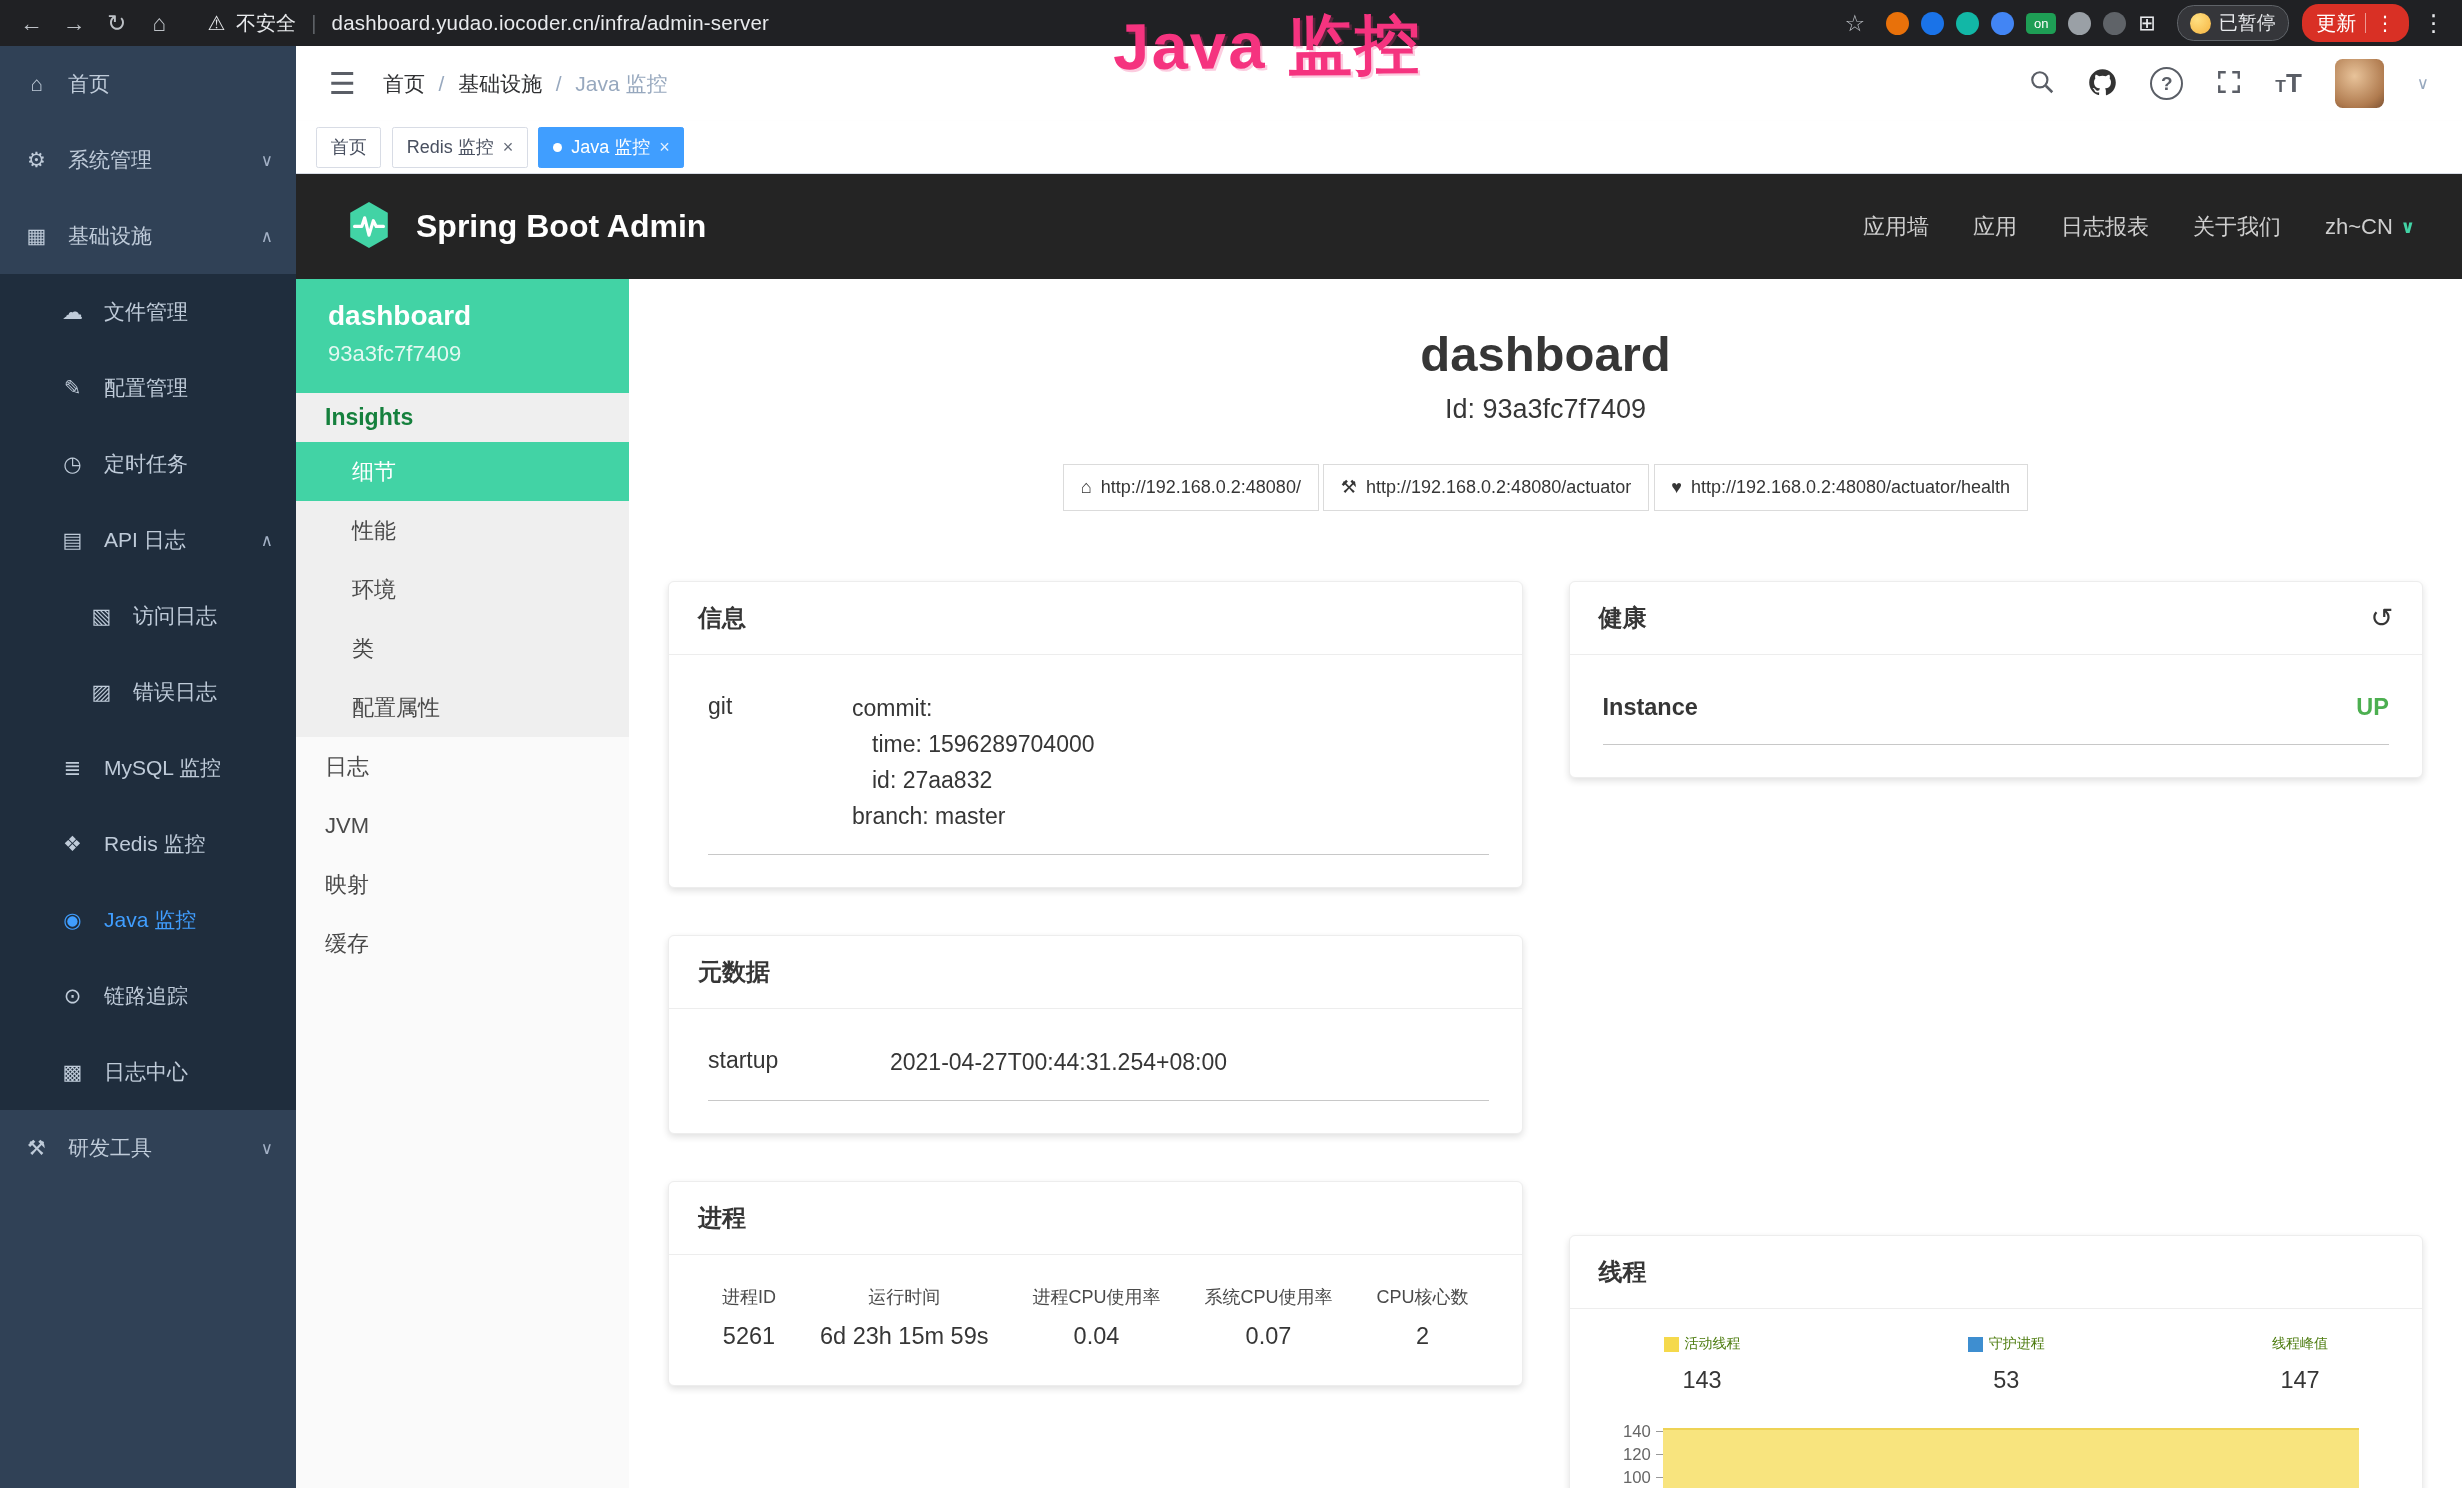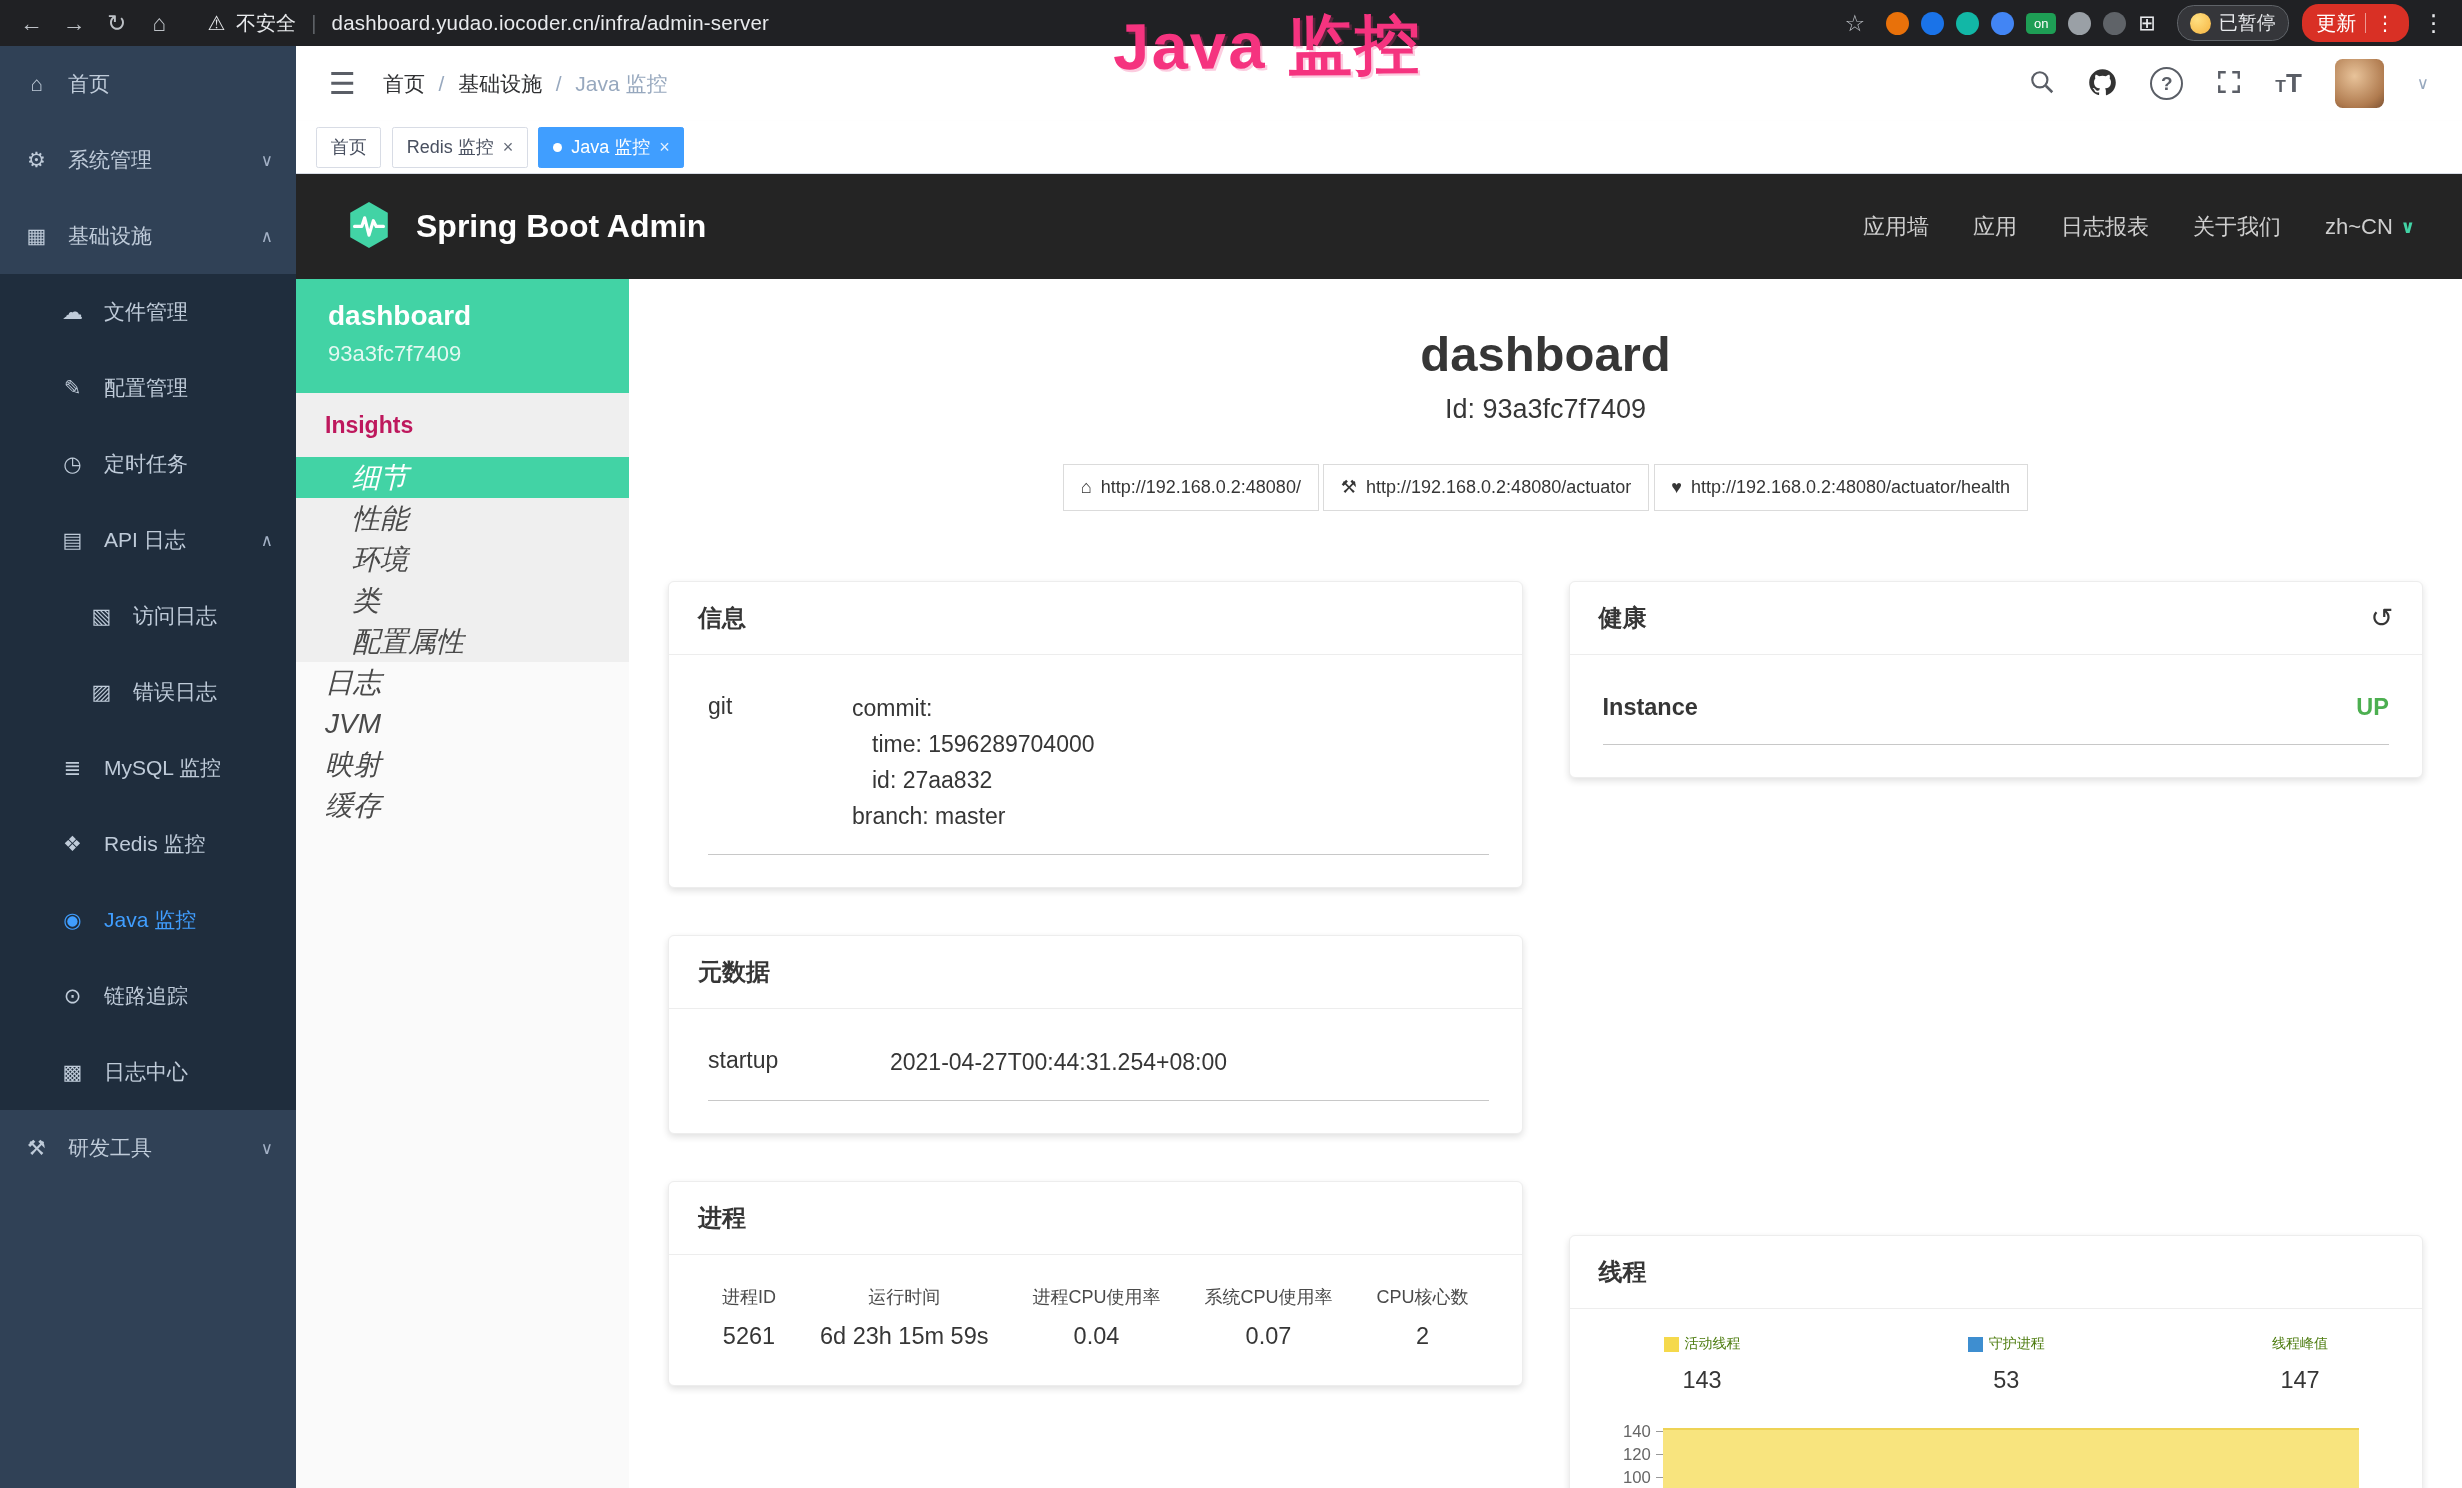--- a/index.html
+++ b/index.html
@@ -83,22 +83,22 @@
   .sba-lang{display:flex;align-items:center;gap:7.6px;}
   .caret-green{color:#42d3a5;font-size:18px;font-weight:bold;}
 
   
   .sba-side{position:absolute;top:279px;left:296px;width:334px;bottom:0;background:#fafafa;
             border-right:0.8px solid #e3e3e3;box-sizing:border-box;}
   .inst{height:114px;background:#42d3a5;color:#fff;padding:21px 32px;box-sizing:border-box;}
   .inst-name{font-size:28px;font-weight:bold;}
   .inst-id{font-size:22px;opacity:.85;margin-top:9px;}
   .insights{background:#efefef;}
-  .insights-h{height:64px;display:flex;align-items:center;padding-left:29px;font-size:23px;font-weight:bold;color:#be185d;}
-  .sitem{height:41px;display:flex;align-items:center;padding-left:56px;font-size:28px;color:#4a4a4a;cursor:pointer;font-style:italic;}
+  .insights-h{height:49px;display:flex;align-items:center;padding-left:29px;font-size:23px;font-weight:bold;color:#15803d;}
+  .sitem{height:59px;display:flex;align-items:center;padding-left:56px;font-size:22px;color:#4a4a4a;cursor:pointer;}
   .sitem.lvl1{padding-left:29px;}
   .sitem.active{background:#42d3a5;color:#fff;}
 
   
   .sba-main{position:absolute;top:279px;left:629px;right:0;bottom:0;background:#fff;overflow:hidden;}
   .m-title{text-align:center;margin-top:47px;font-size:49px;font-weight:bold;color:#363636;}
   .m-id{text-align:center;margin-top:12px;font-size:27px;color:#363636;}
   .links-row{display:flex;justify-content:center;gap:4.6px;margin-top:39px;}
   .linkbox{display:flex;align-items:center;gap:9px;border:0.8px solid #dbdbdb;background:#fff;
            padding:11.4px 16.7px;font-size:18px;color:#363636;}

